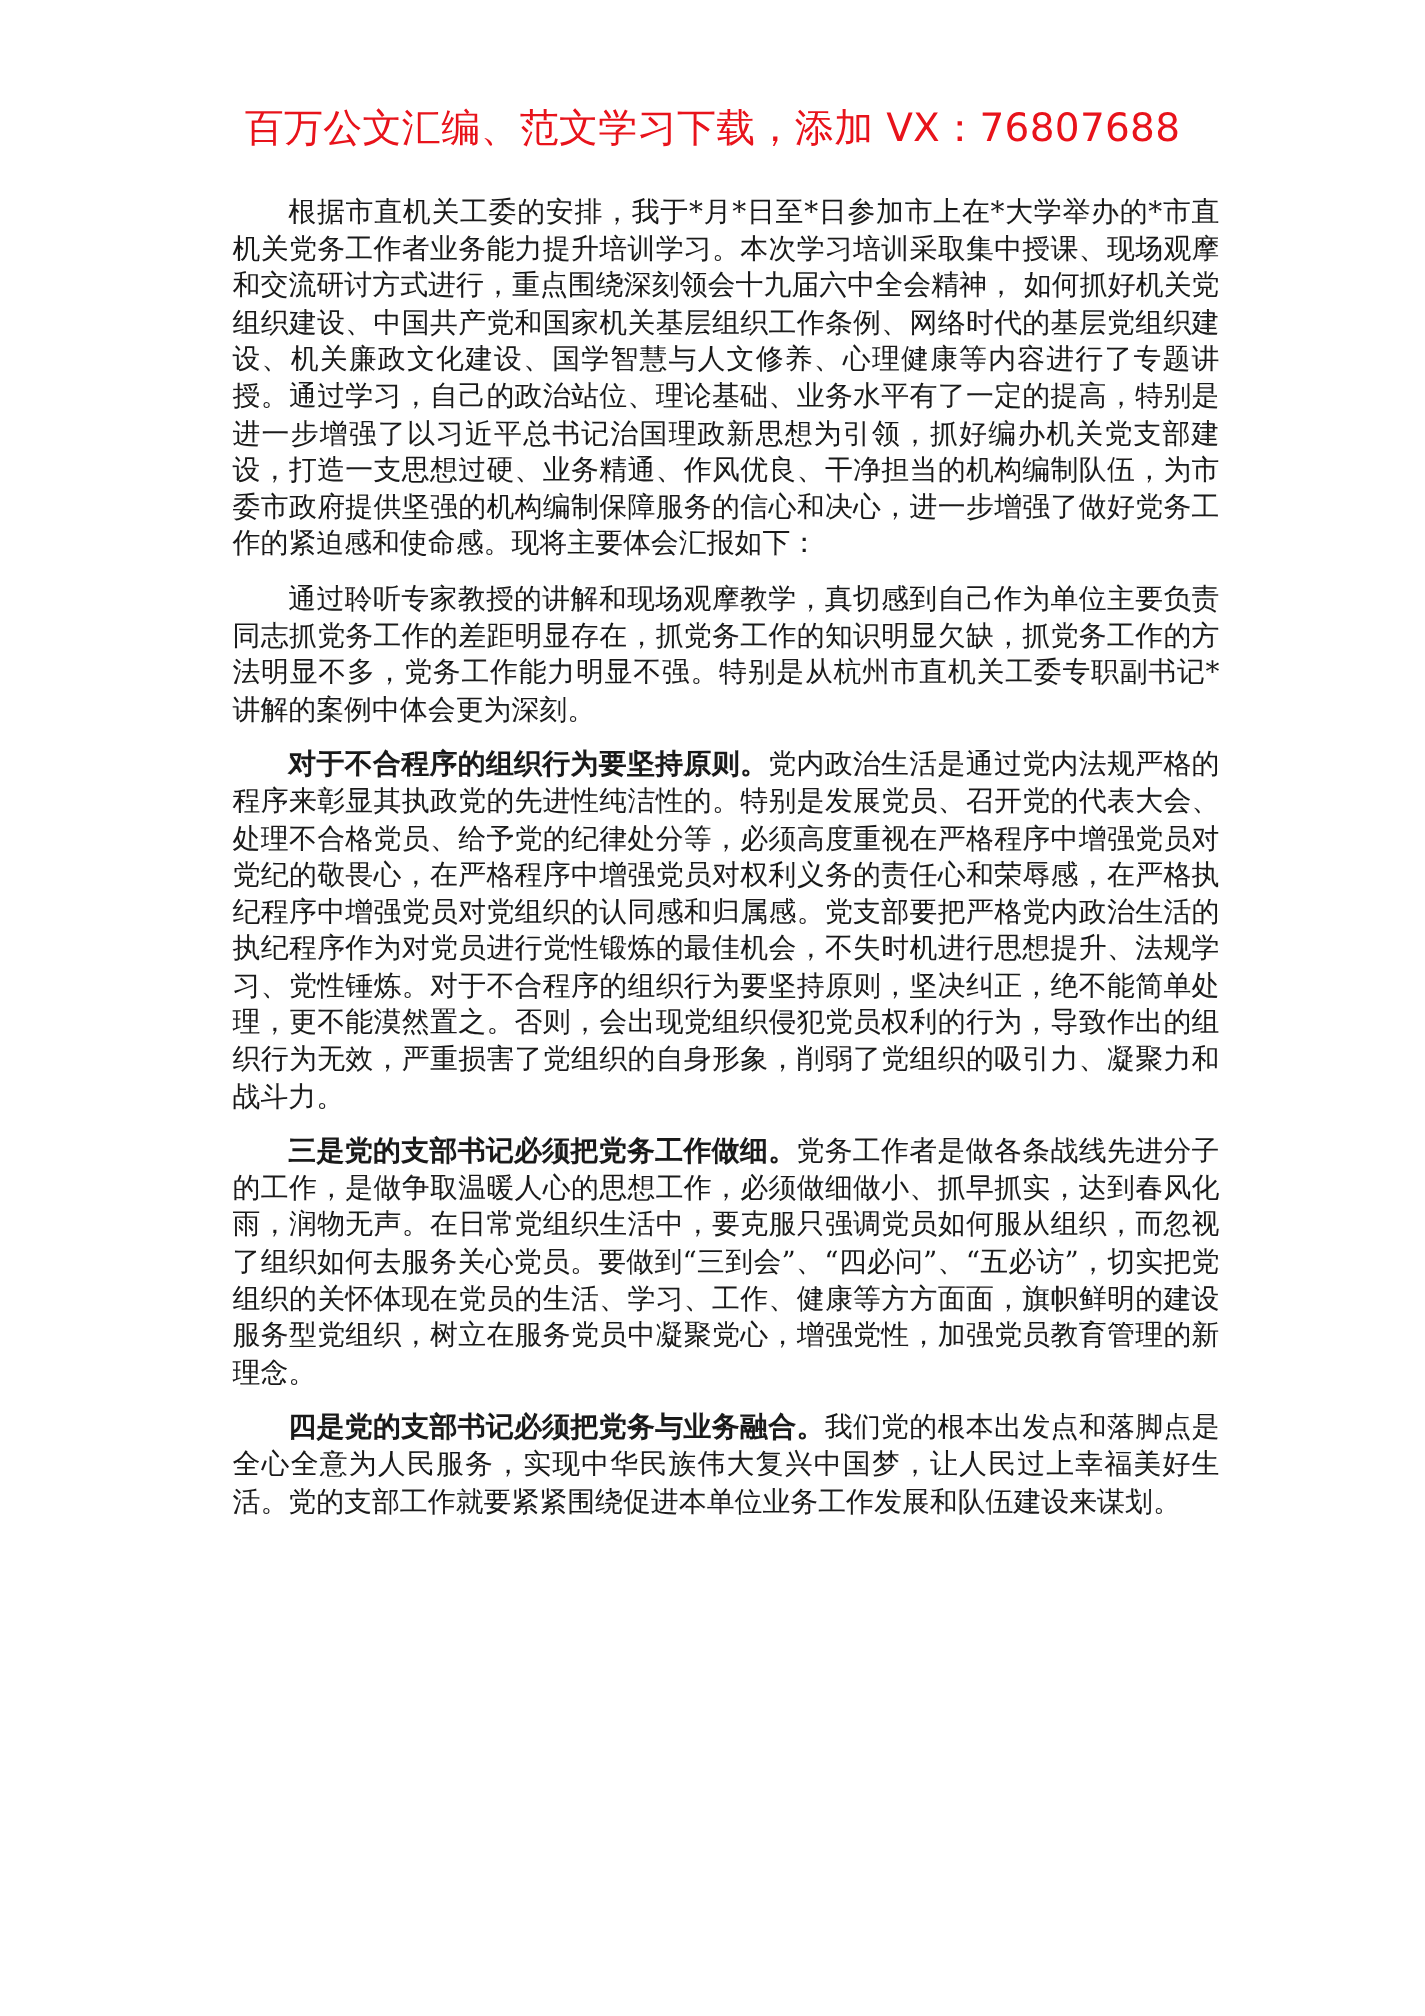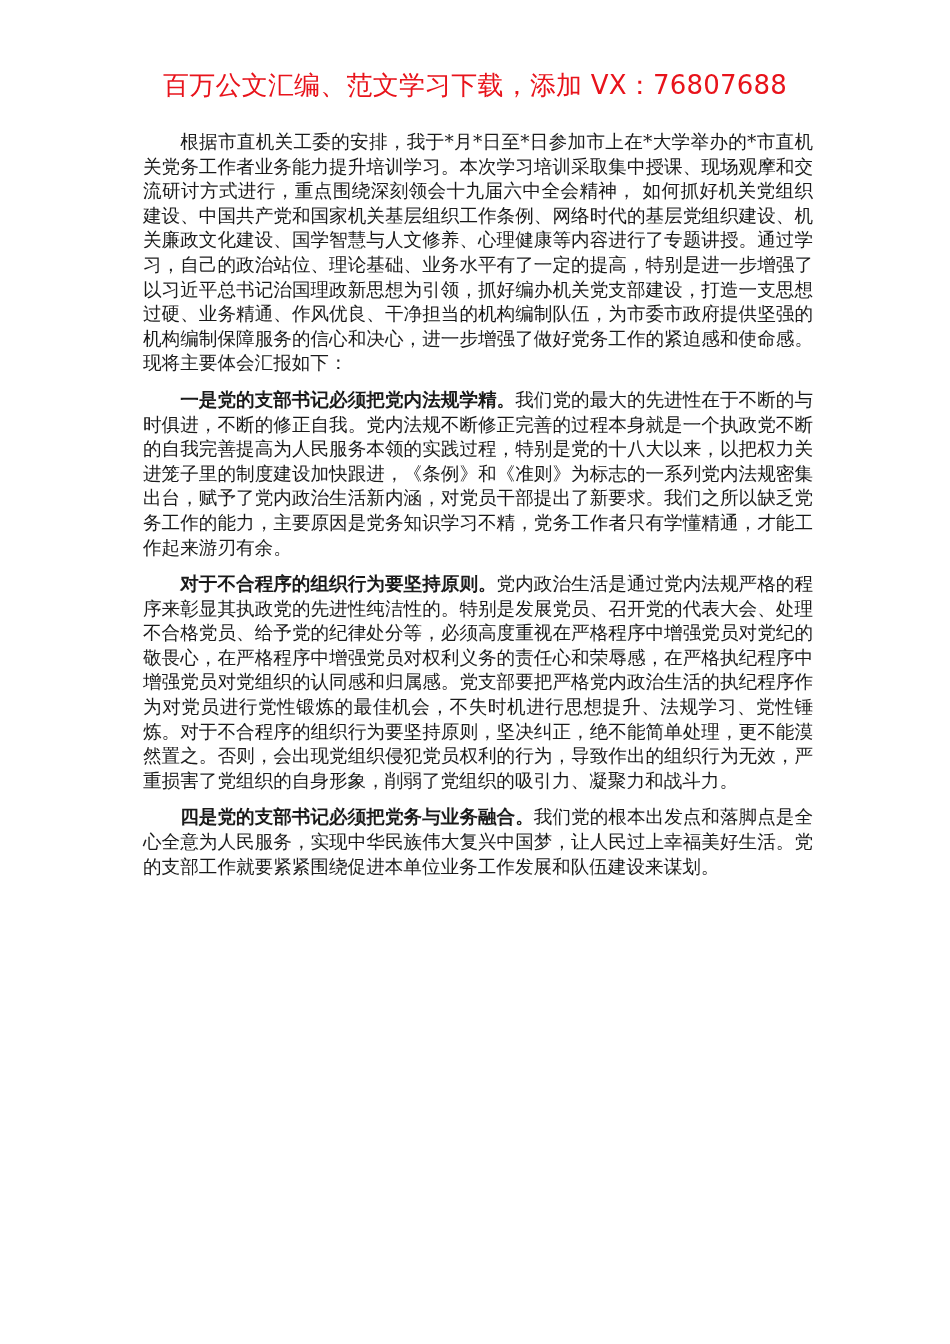--- a/index.html
+++ b/index.html
@@ -7,34 +7,37 @@
     .header {
       position: absolute; left: 0; top: 68px; width: 950px; text-align: center;
       font-family: "DejaVu Sans", sans-serif; font-size: 26px; color: #e8131b;
       letter-spacing: 0.2px;
     }
     .content {
       position: absolute; left: 143px; top: 130px; width: 670px;
       font-family: "DejaVu Serif", serif; font-size: 18.6px; line-height: 24.6px;
       color: #1a1a1a; text-align: justify;
     }
-    .para { margin: 0 0 12px 0; text-indent: 2em; }
+    .para { margin: 0 0 12px 12px; text-indent: 2em; }
     .para b { font-weight: bold; }
   </style>
 </head>
 <body>
 
 <div class="header">百万公文汇编、范文学习下载，添加 VX：76807688</div>
 
 <div class="content">
   <p class="para">
     <b></b><span>根据市直机关工委的安排，我于*月*日至*日参加市上在*大学举办的*市直机关党务工作者业务能力提升培训学习。本次学习培训采取集中授课、现场观摩和交流研讨方式进行，重点围绕深刻领会十九届六中全会精神， 如何抓好机关党组织建设、中国共产党和国家机关基层组织工作条例、网络时代的基层党组织建设、机关廉政文化建设、国学智慧与人文修养、心理健康等内容进行了专题讲授。通过学习，自己的政治站位、理论基础、业务水平有了一定的提高，特别是进一步增强了以习近平总书记治国理政新思想为引领，抓好编办机关党支部建设，打造一支思想过硬、业务精通、作风优良、干净担当的机构编制队伍，为市委市政府提供坚强的机构编制保障服务的信心和决心，进一步增强了做好党务工作的紧迫感和使命感。现将主要体会汇报如下：</span>
   </p>
   <p class="para">
-    <b>一是党的支部书记必须把党内法规学精。</b><span>我们党的最大的先进性在于不断的与时俱进，不断的修正自我。党内法规不断修正完善的过程本身就是一个执政党不断的自我完善提高为人民服务本领的实践过程，特别是党的十八大以来，以把权力关进笼子里的制度建设加快跟进，《条例》和《准则》为标志的一系列党内法规密集出台，赋予了党内政治生活新内涵，对党员干部提出了新要求。我们之所以缺乏党务工作的能力，主要原因是党务知识学习不精，党务工作者只有学懂精通，才能工作起来游刃有余。</span>
+    <b></b><span>通过聆听专家教授的讲解和现场观摩教学，真切感到自己作为单位主要负责同志抓党务工作的差距明显存在，抓党务工作的知识明显欠缺，抓党务工作的方法明显不多，党务工作能力明显不强。特别是从杭州市直机关工委专职副书记*讲解的案例中体会更为深刻。</span>
   </p>
   <p class="para">
     <b>对于不合程序的组织行为要坚持原则。</b><span>党内政治生活是通过党内法规严格的程序来彰显其执政党的先进性纯洁性的。特别是发展党员、召开党的代表大会、处理不合格党员、给予党的纪律处分等，必须高度重视在严格程序中增强党员对党纪的敬畏心，在严格程序中增强党员对权利义务的责任心和荣辱感，在严格执纪程序中增强党员对党组织的认同感和归属感。党支部要把严格党内政治生活的执纪程序作为对党员进行党性锻炼的最佳机会，不失时机进行思想提升、法规学习、党性锤炼。对于不合程序的组织行为要坚持原则，坚决纠正，绝不能简单处理，更不能漠然置之。否则，会出现党组织侵犯党员权利的行为，导致作出的组织行为无效，严重损害了党组织的自身形象，削弱了党组织的吸引力、凝聚力和战斗力。</span>
+  </p>
+  <p class="para">
+    <b>三是党的支部书记必须把党务工作做细。</b><span>党务工作者是做各条战线先进分子的工作，是做争取温暖人心的思想工作，必须做细做小、抓早抓实，达到春风化雨，润物无声。在日常党组织生活中，要克服只强调党员如何服从组织，而忽视了组织如何去服务关心党员。要做到“三到会”、“四必问”、“五必访”，切实把党组织的关怀体现在党员的生活、学习、工作、健康等方方面面，旗帜鲜明的建设服务型党组织，树立在服务党员中凝聚党心，增强党性，加强党员教育管理的新理念。</span>
   </p>
   <p class="para">
     <b>四是党的支部书记必须把党务与业务融合。</b><span>我们党的根本出发点和落脚点是全心全意为人民服务，实现中华民族伟大复兴中国梦，让人民过上幸福美好生活。党的支部工作就要紧紧围绕促进本单位业务工作发展和队伍建设来谋划。</span>
   </p>
 </div>
 
 </body></html>

